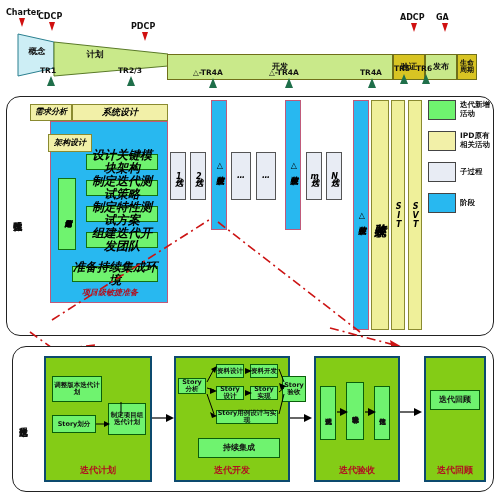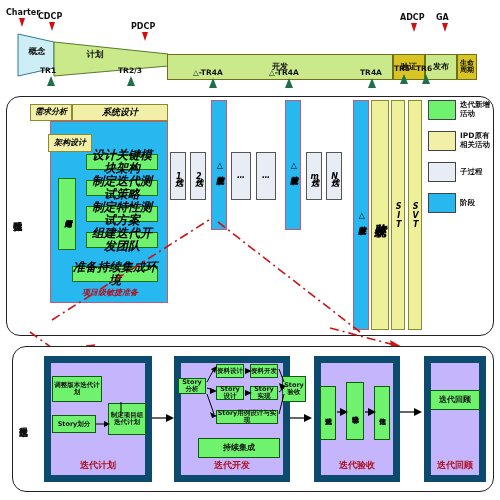--- a/index.html
+++ b/index.html
@@ -44,21 +44,21 @@
 
   
   #legend{left:428px;top:100px;width:66px;height:170px;}
   .lg-row{display:flex;align-items:center;margin-bottom:11px;}
   .lg-sw{width:26px;height:18px;border:1px solid #444;flex:none;margin-right:4px;}
   .lg-tx{font-size:7.5px;font-weight:bold;color:#111;line-height:1.15;}
 
   
   #iter-panel{left:12px;top:346px;width:482px;height:146px;border:1px solid #222;border-radius:14px;background:#fff;}
   #iter-label{left:16px;top:378px;width:15px;height:86px;font-size:8.5px;font-weight:bold;color:#111;}
-  .sect{background:#c4b5fd;border:7px solid #0c4a6e;}
+  .sect{background:#84cc16;border:2px solid #0c4a6e;}
   .sect-title{position:absolute;left:0;right:0;bottom:3px;text-align:center;font-size:9px;font-weight:bold;color:#b01020;}
   .gbox{background:#6ff36f;border:1px solid #0a5e0a;display:flex;align-items:center;justify-content:center;text-align:center;font-size:6.5px;font-weight:bold;color:#111;line-height:1.05;}
 </style>
 </head>
 <body>
 
 <div class="stage">
 
   <div class="abs" id="timeline-area" style="left:0;top:0;width:500px;height:92px;">
 

